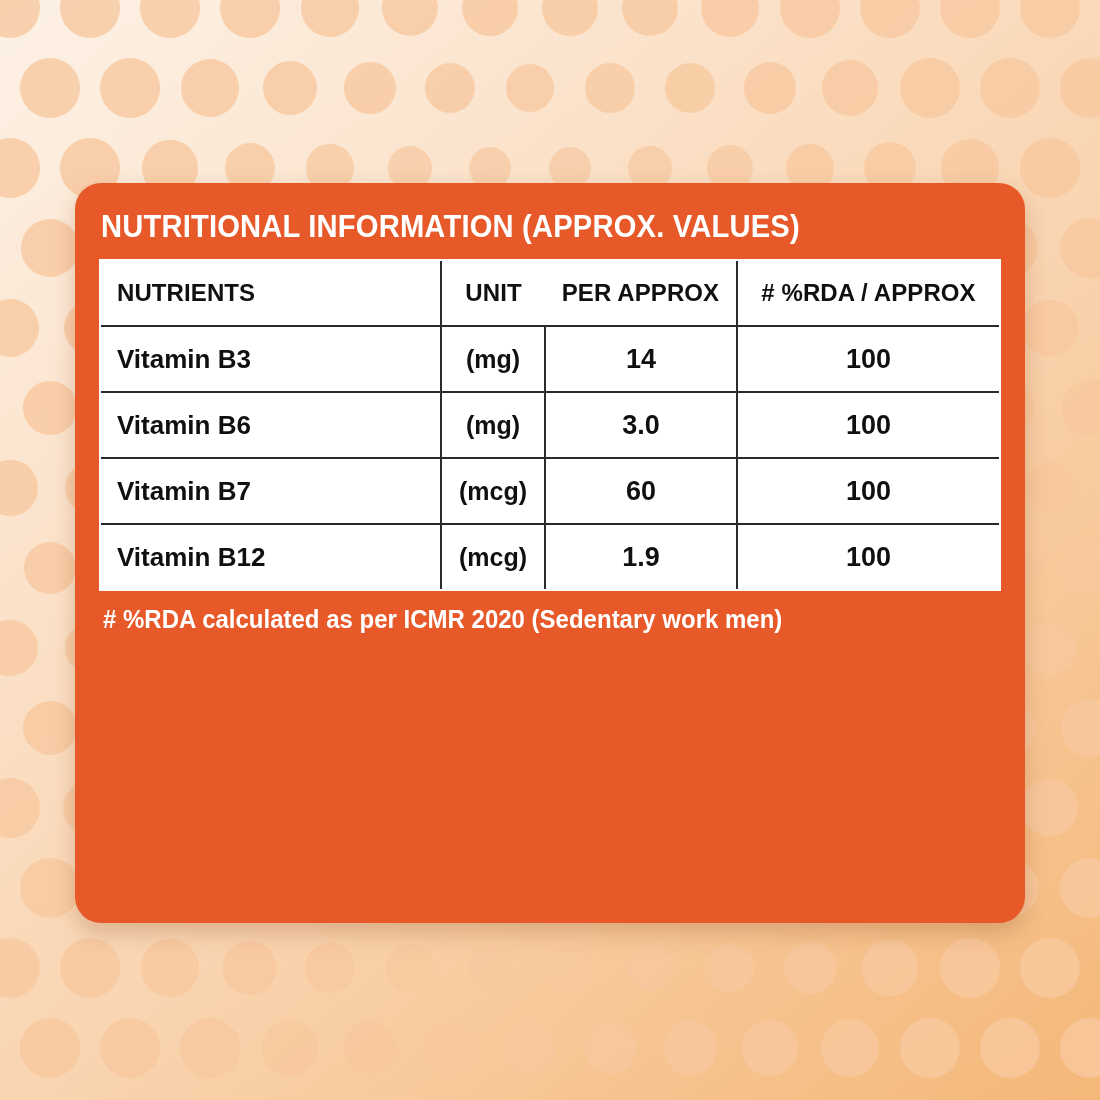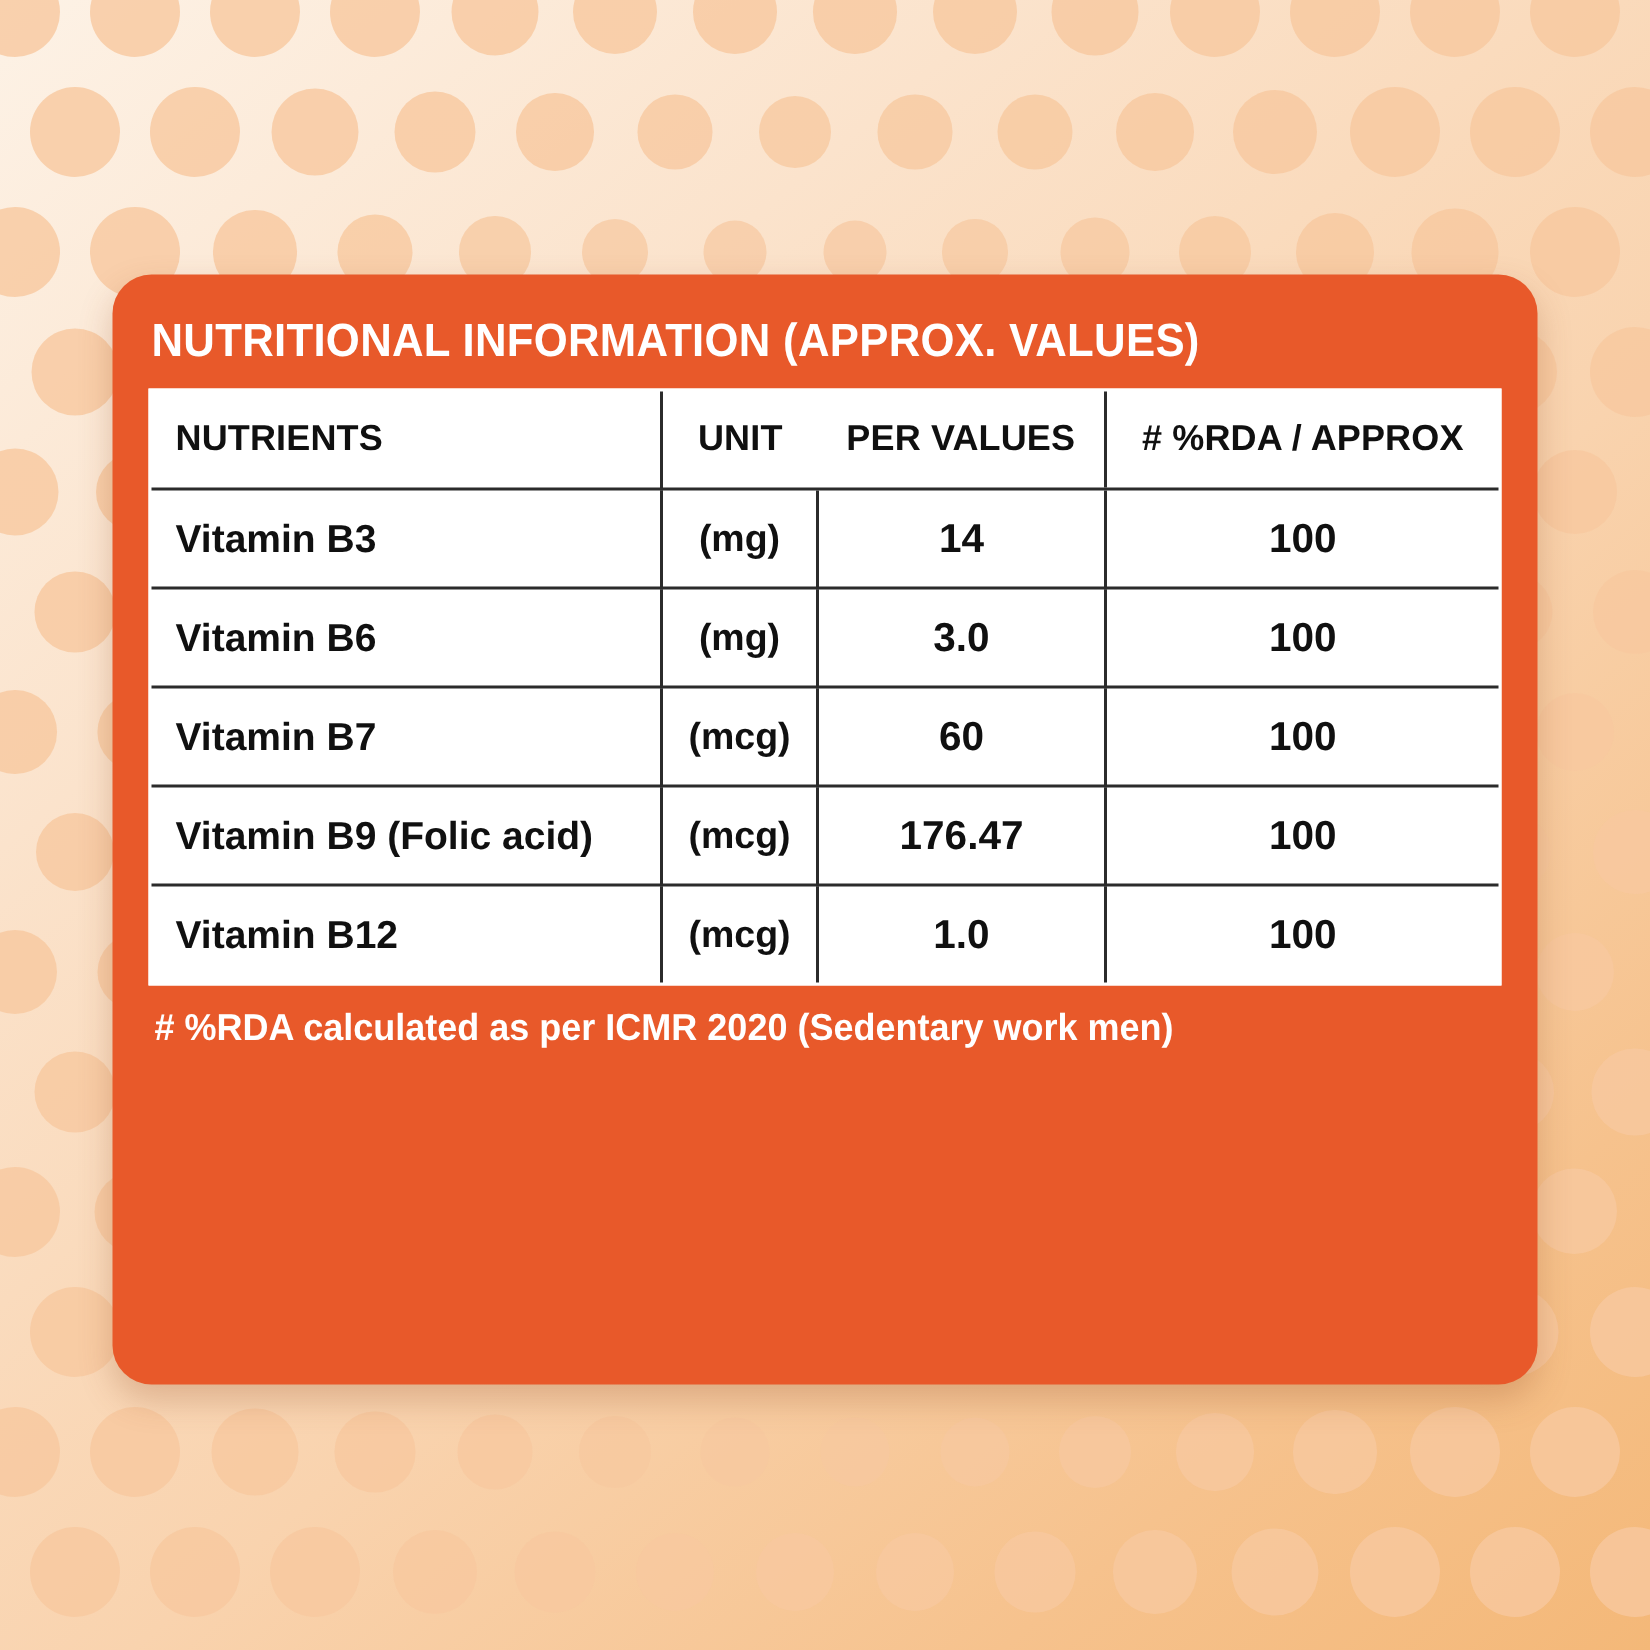--- a/index.html
+++ b/index.html
@@ -343,21 +343,21 @@
         <colgroup>
           <col class="c1">
             <col class="c2">
             <col class="c3">
             <col class="c4">
         </colgroup>
         <thead>
           <tr>
             <th class="hd-nutrients">NUTRIENTS</th>
             <th class="hd-unit">UNIT</th>
-            <th class="hd-serving">PER VALUES</th>
+            <th class="hd-serving">PER APPROX</th>
             <th class="hd-rda"># %RDA / APPROX</th>
           </tr>
         </thead>
         <tbody id="nutri-body">
             <tr>
               <td class="c-name">Vitamin B3</td>
               <td class="c-unit">(mg)</td>
               <td class="c-val">14</td>
               <td class="c-rda">100</td>
             </tr>
@@ -367,29 +367,23 @@
               <td class="c-val">3.0</td>
               <td class="c-rda">100</td>
             </tr>
             <tr>
               <td class="c-name">Vitamin B7</td>
               <td class="c-unit">(mcg)</td>
               <td class="c-val">60</td>
               <td class="c-rda">100</td>
             </tr>
             <tr>
-              <td class="c-name">Vitamin B9 (Folic acid)</td>
-              <td class="c-unit">(mcg)</td>
-              <td class="c-val">176.47</td>
-              <td class="c-rda">100</td>
-            </tr>
-            <tr>
               <td class="c-name">Vitamin B12</td>
               <td class="c-unit">(mcg)</td>
-              <td class="c-val">1.0</td>
+              <td class="c-val">1.9</td>
               <td class="c-rda">100</td>
             </tr>
           </tbody>
       </table>
     </div>
 
     <div class="footnote"># %RDA calculated as per ICMR 2020 (Sedentary work men)</div>
   </div>
 </div>
 

